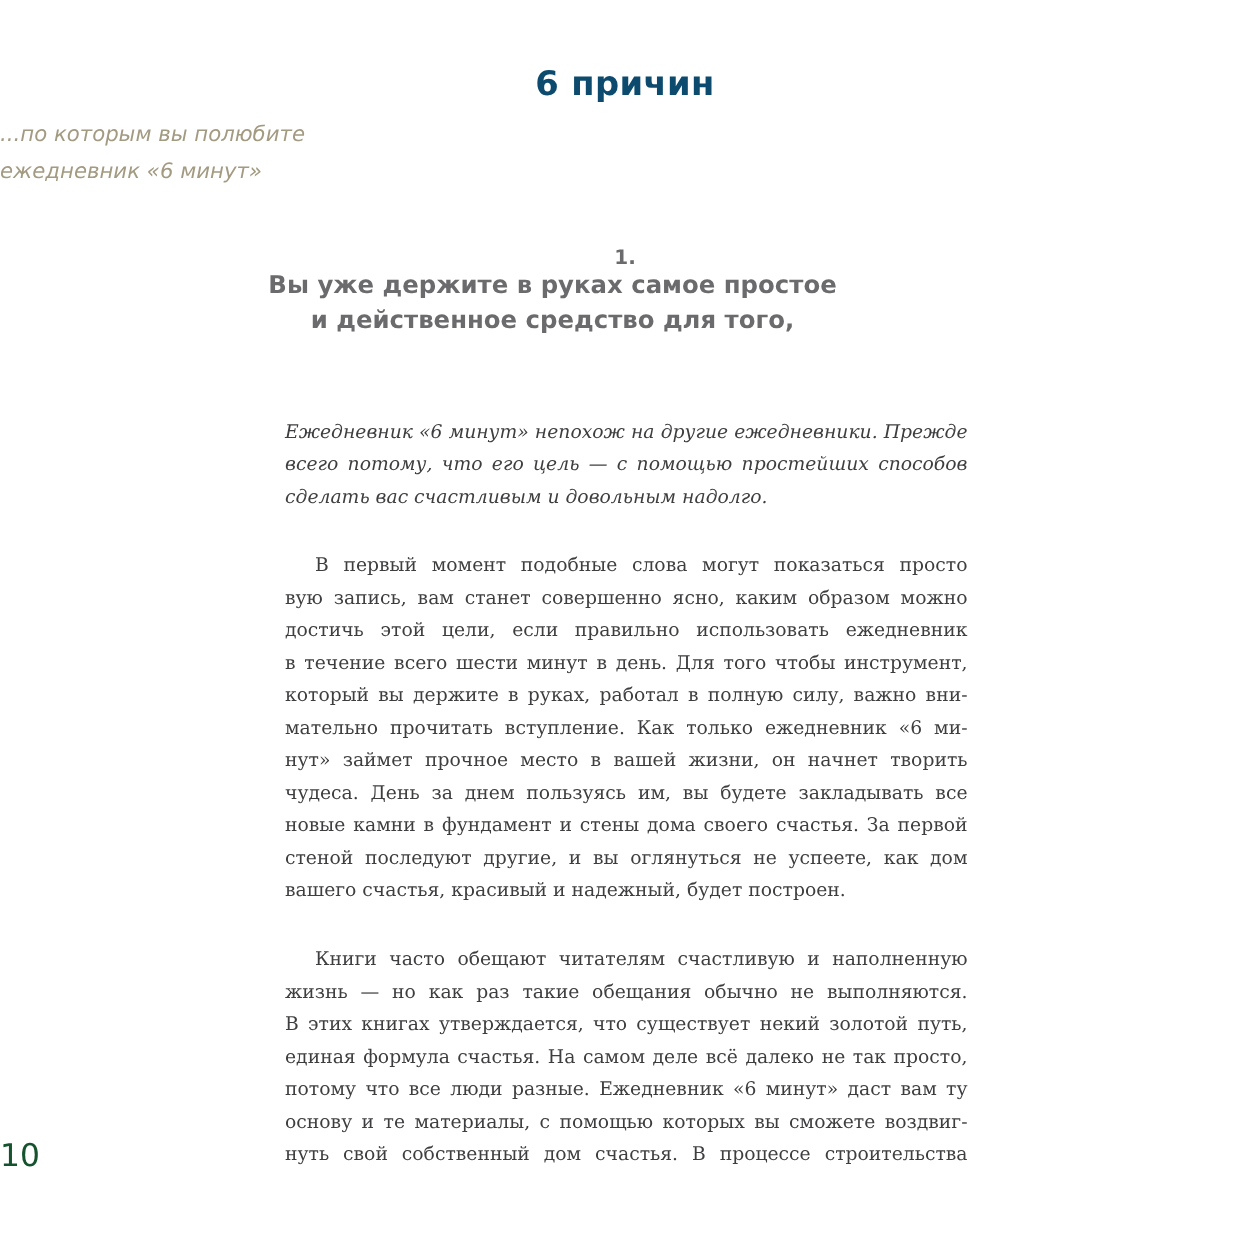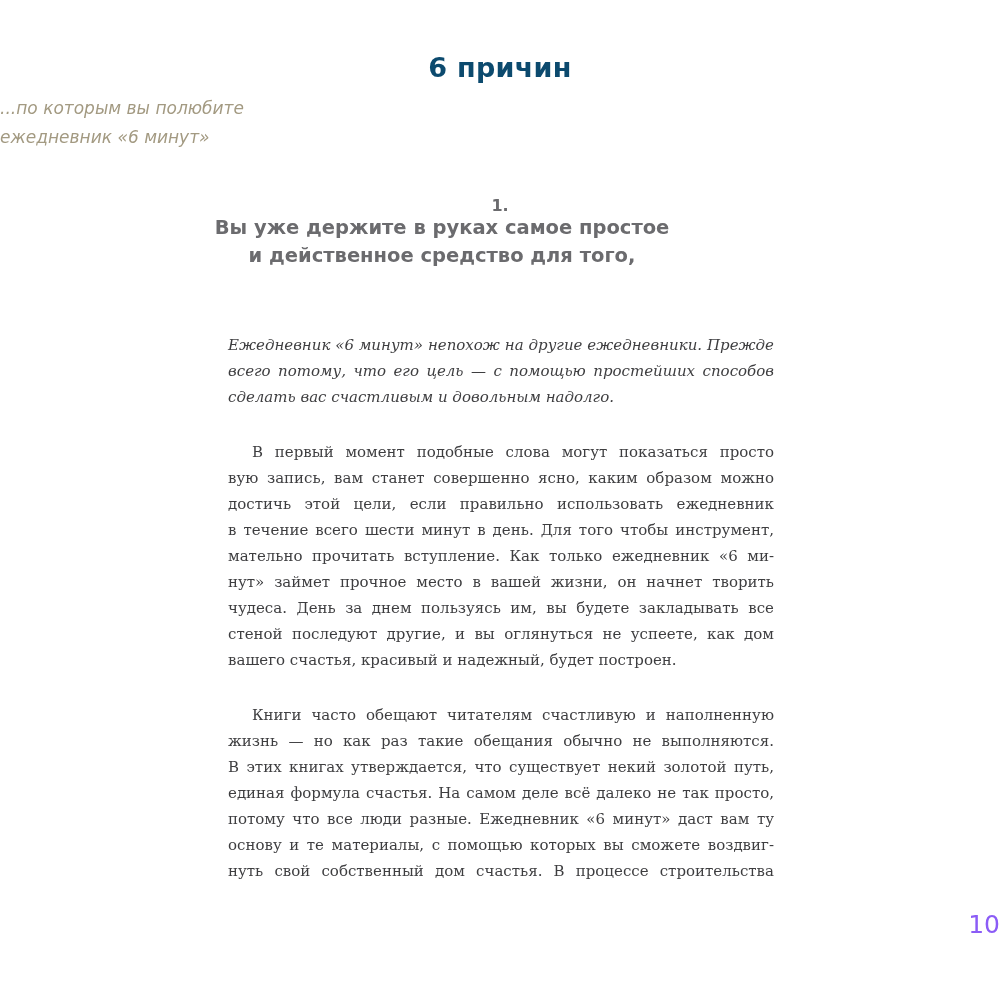--- a/index.html
+++ b/index.html
@@ -29,22 +29,22 @@
     .body {
       position: absolute; left: 228px; width: 546px; top: 332px;
       font-family: "DejaVu Serif", serif; font-size: 15px; line-height: 26px;
       color: #3e3e40;
     }
     .line { white-space: nowrap; text-align: justify; text-align-last: justify; height: 26px; }
     .line.last { text-align-last: left; }
     .line.indent { padding-left: 24px; margin-top: 29px; }
     .italic { font-style: italic; }
     .page-number {
-      position: absolute; left: 0; width: 1000px; top: 910px; text-align: right;
-      font-family: "DejaVu Sans", sans-serif; font-size: 25px; color: #8b5cf6;
+      position: absolute; left: 0; width: 1000px; top: 910px; text-align: left;
+      font-family: "DejaVu Sans", sans-serif; font-size: 25px; color: #14532d;
     }
   </style>
 </head>
 <body>
 
 <div class="page">
 
   <div class="title">6 причин</div>
 
   <div class="subtitle">
@@ -64,23 +64,25 @@
       <div class="line">Ежедневник «6 минут» непохож на другие ежедневники. Прежде</div>
       <div class="line">всего потому, что его цель — с помощью простейших способов</div>
       <div class="line last">сделать вас счастливым и довольным надолго.</div>
     </div>
 
     <div class="para">
       <div class="line indent">В первый момент подобные слова могут показаться просто</div>
       <div class="line">вую запись, вам станет совершенно ясно, каким образом можно</div>
       <div class="line">достичь этой цели, если правильно использовать ежедневник</div>
       <div class="line">в течение всего шести минут в день. Для того чтобы инструмент,</div>
+      <div class="line">который вы держите в руках, работал в полную силу, важно вни-</div>
       <div class="line">мательно прочитать вступление. Как только ежедневник «6 ми-</div>
       <div class="line">нут» займет прочное место в вашей жизни, он начнет творить</div>
       <div class="line">чудеса. День за днем пользуясь им, вы будете закладывать все</div>
+      <div class="line">новые камни в фундамент и стены дома своего счастья. За первой</div>
       <div class="line">стеной последуют другие, и вы оглянуться не успеете, как дом</div>
       <div class="line last">вашего счастья, красивый и надежный, будет построен.</div>
     </div>
 
     <div class="para">
       <div class="line indent">Книги часто обещают читателям счастливую и наполненную</div>
       <div class="line">жизнь — но как раз такие обещания обычно не выполняются.</div>
       <div class="line">В этих книгах утверждается, что существует некий золотой путь,</div>
       <div class="line">единая формула счастья. На самом деле всё далеко не так просто,</div>
       <div class="line">потому что все люди разные. Ежедневник «6 минут» даст вам ту</div>

